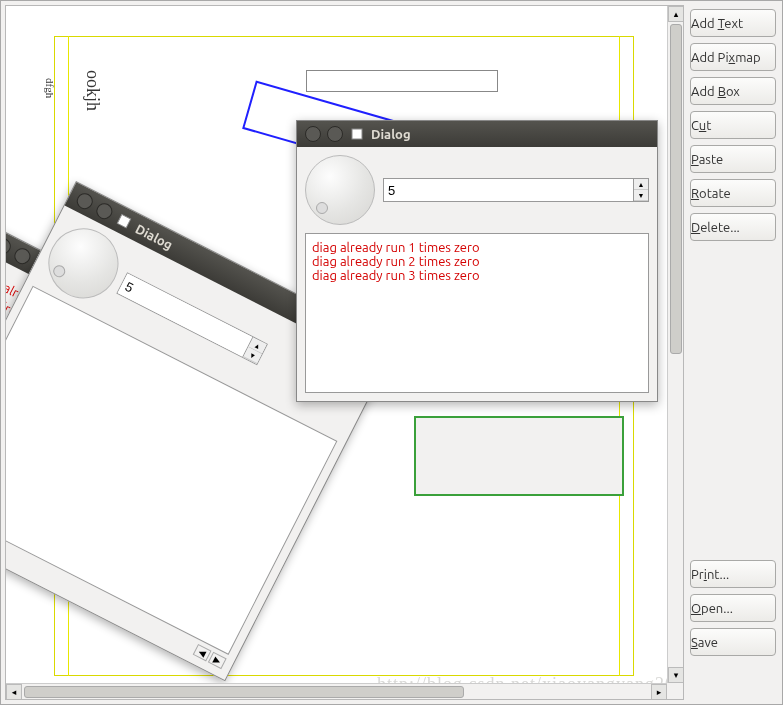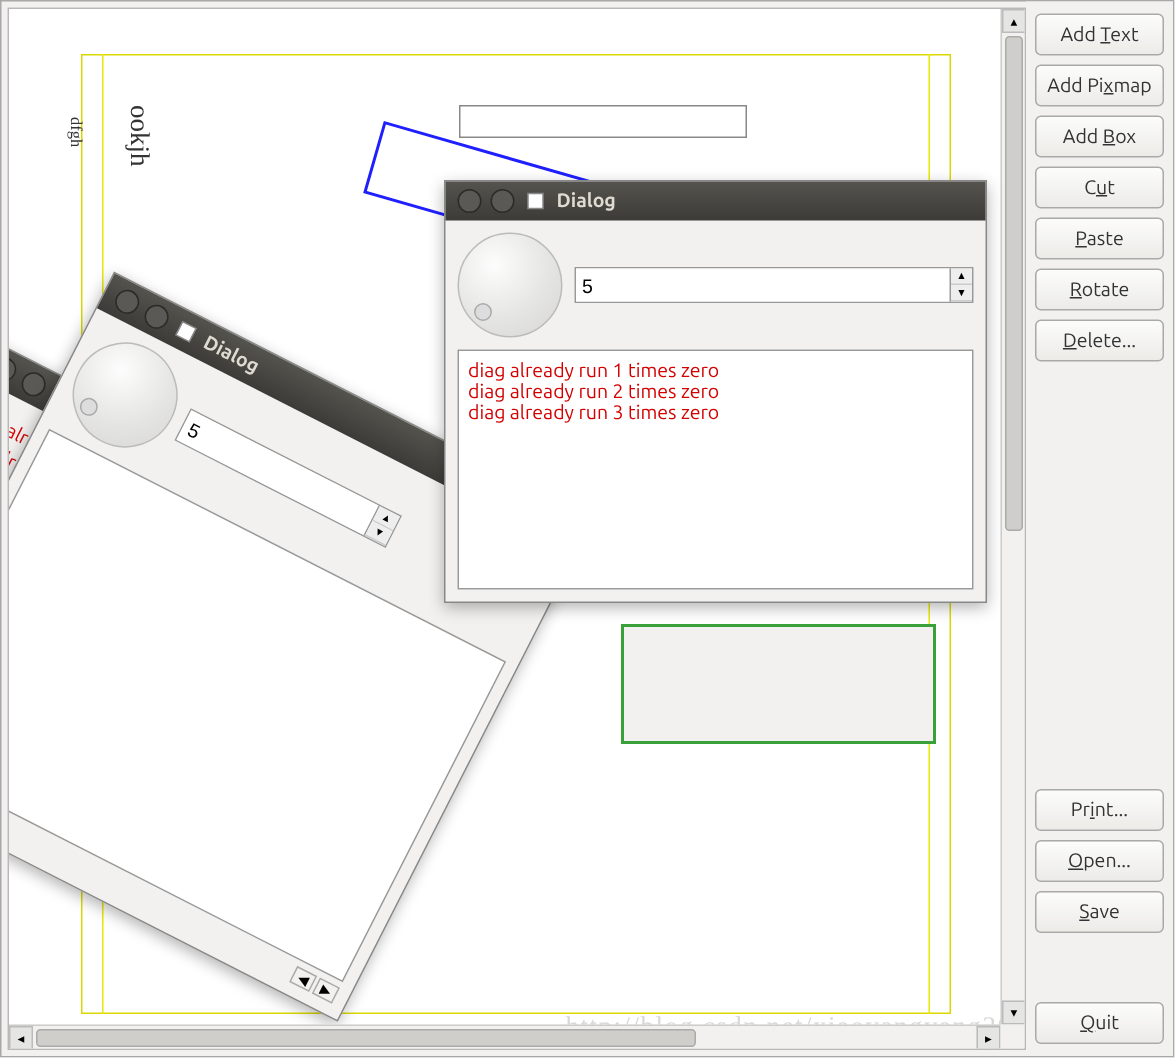--- a/index.html
+++ b/index.html
@@ -249,21 +249,20 @@
   gap: 6px;
 }
 .sidebar .btn {
   height: 28px;
   border: 1px solid #a9a9a7;
   border-radius: 4px;
   background: linear-gradient(#fcfcfb, #ecebe8);
   font-size: 13px;
   color: #333;
   cursor: pointer;
-  text-align: center;
   line-height: 26px;
 }
 .sidebar .spacer { flex: 1; }
 .underline { text-decoration: underline; }
 .watermark {
   position: absolute;
   right: 8px; bottom: 4px;
   color: #d8d8d6;
   font-family: Georgia, serif;
   font-size: 18px;
@@ -395,16 +394,15 @@
       <div class="btn">Add <span class="underline">B</span>ox</div>
       <div class="btn">C<span class="underline">u</span>t</div>
       <div class="btn"><span class="underline">P</span>aste</div>
       <div class="btn"><span class="underline">R</span>otate</div>
       <div class="btn"><span class="underline">D</span>elete...</div>
       <div class="spacer"></div>
       <div class="btn">Pr<span class="underline">i</span>nt...</div>
       <div class="btn"><span class="underline">O</span>pen...</div>
       <div class="btn"><span class="underline">S</span>ave</div>
       <div style="height:34px;"></div>
-      <div class="btn"><span class="underline">Q</span>uit</div>
     </div>
   </div>
 </div>
 
 </body></html>

